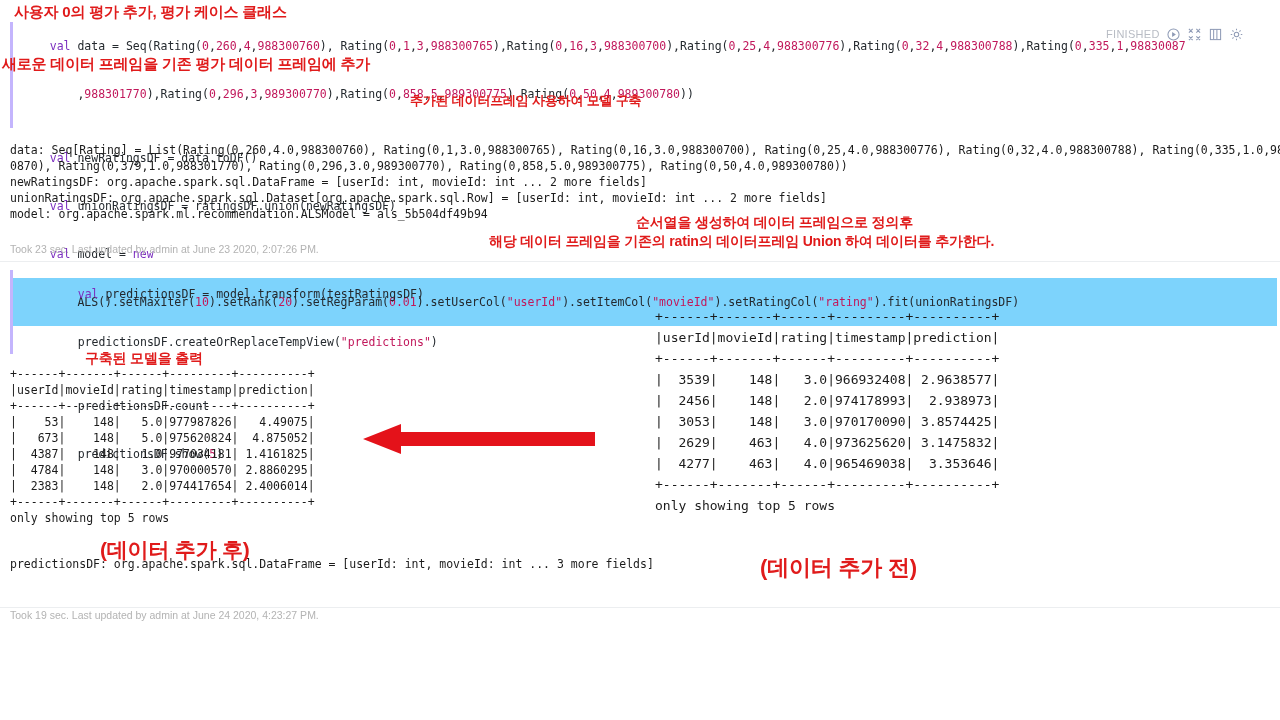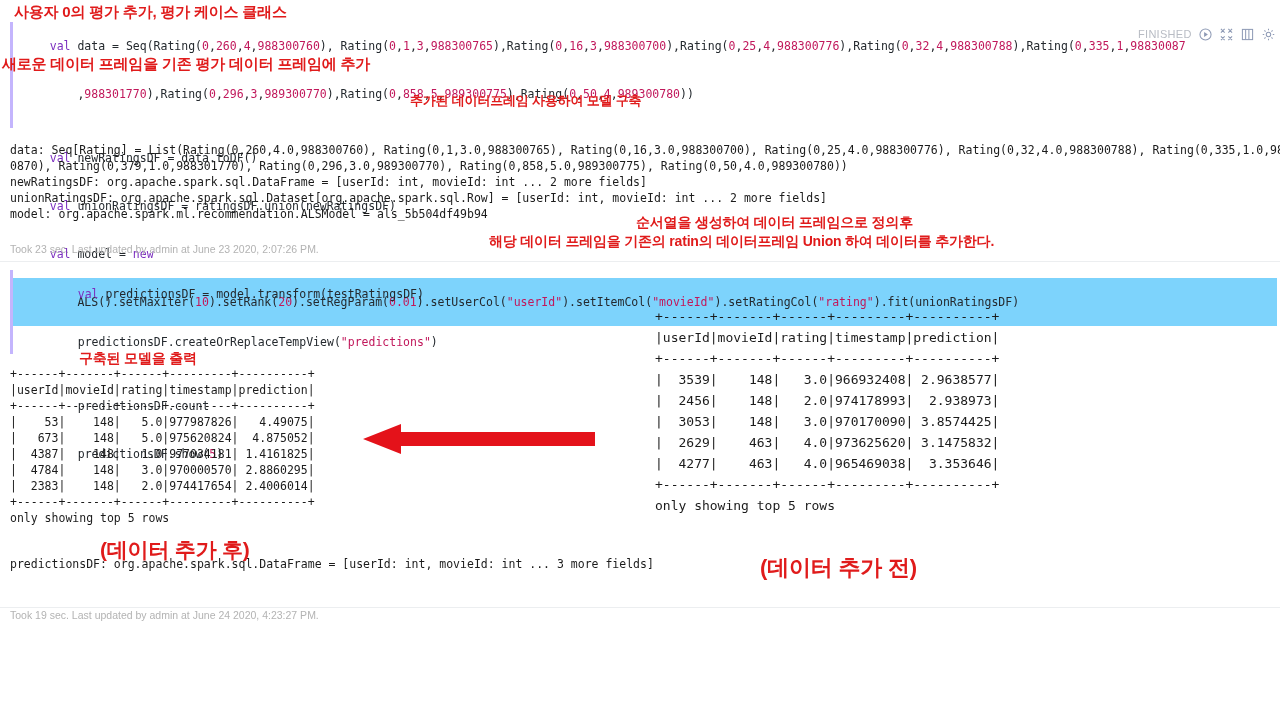--- a/index.html
+++ b/index.html
@@ -69,21 +69,20 @@
   .toolbar {
     position: absolute;
     display: flex;
     align-items: center;
     gap: 7px;
     color: #b8bcc4;
     font-size: 11px;
     letter-spacing: .3px;
     font-family: "Liberation Sans", sans-serif;
     user-select: none;
-    margin-left: 32px;
   }
   .toolbar .ic {
     width: 14px; height: 14px;
     display: inline-flex;
     align-items: center; justify-content: center;
     color: #9aa3b5;
   }
   .toolbar .ic svg { display: block; }
 
   
@@ -222,21 +221,21 @@
 <div class="anno" style="left:14px; top:3px; font-size:15px;">사용자 0의 평가 추가, 평가 케이스 클래스</div>
 
 <div class="anno" style="left:2px; top:55px; font-size:15px;">새로운 데이터 프레임을 기존 평가 데이터 프레임에 추가</div>
 
 <div class="anno" style="left:410px; top:92px; font-size:13px;">추가된 데이터프레임 사용하여 모델 구축</div>
 
 <div class="anno" style="left:636px; top:214px; font-size:14px;">순서열을 생성하여 데이터 프레임으로 정의후</div>
 
 <div class="anno" style="left:489px; top:233px; font-size:14px;">해당 데이터 프레임을 기존의 ratin의 데이터프레임 Union 하여 데이터를 추가한다.</div>
 
-<div class="anno" style="left:79px; top:350px; font-size:14px;">구축된 모델을 출력</div>
+<div class="anno" style="left:85px; top:350px; font-size:14px;">구축된 모델을 출력</div>
 
 <div class="anno" style="left:100px; top:536px; font-size:21px;">(데이터 추가 후)</div>
 
 <div class="anno" style="left:760px; top:553px; font-size:22px;">(데이터 추가 전)</div>
 
 <div class="arrow-wrap" style="left:363px; top:422px;">
   <svg width="232" height="36" viewBox="0 0 232 36">
     <polygon points="0,17 38,2 38,10 232,10 232,24 38,24 38,32" fill="#e4121a"></polygon>
   </svg>
 </div>

